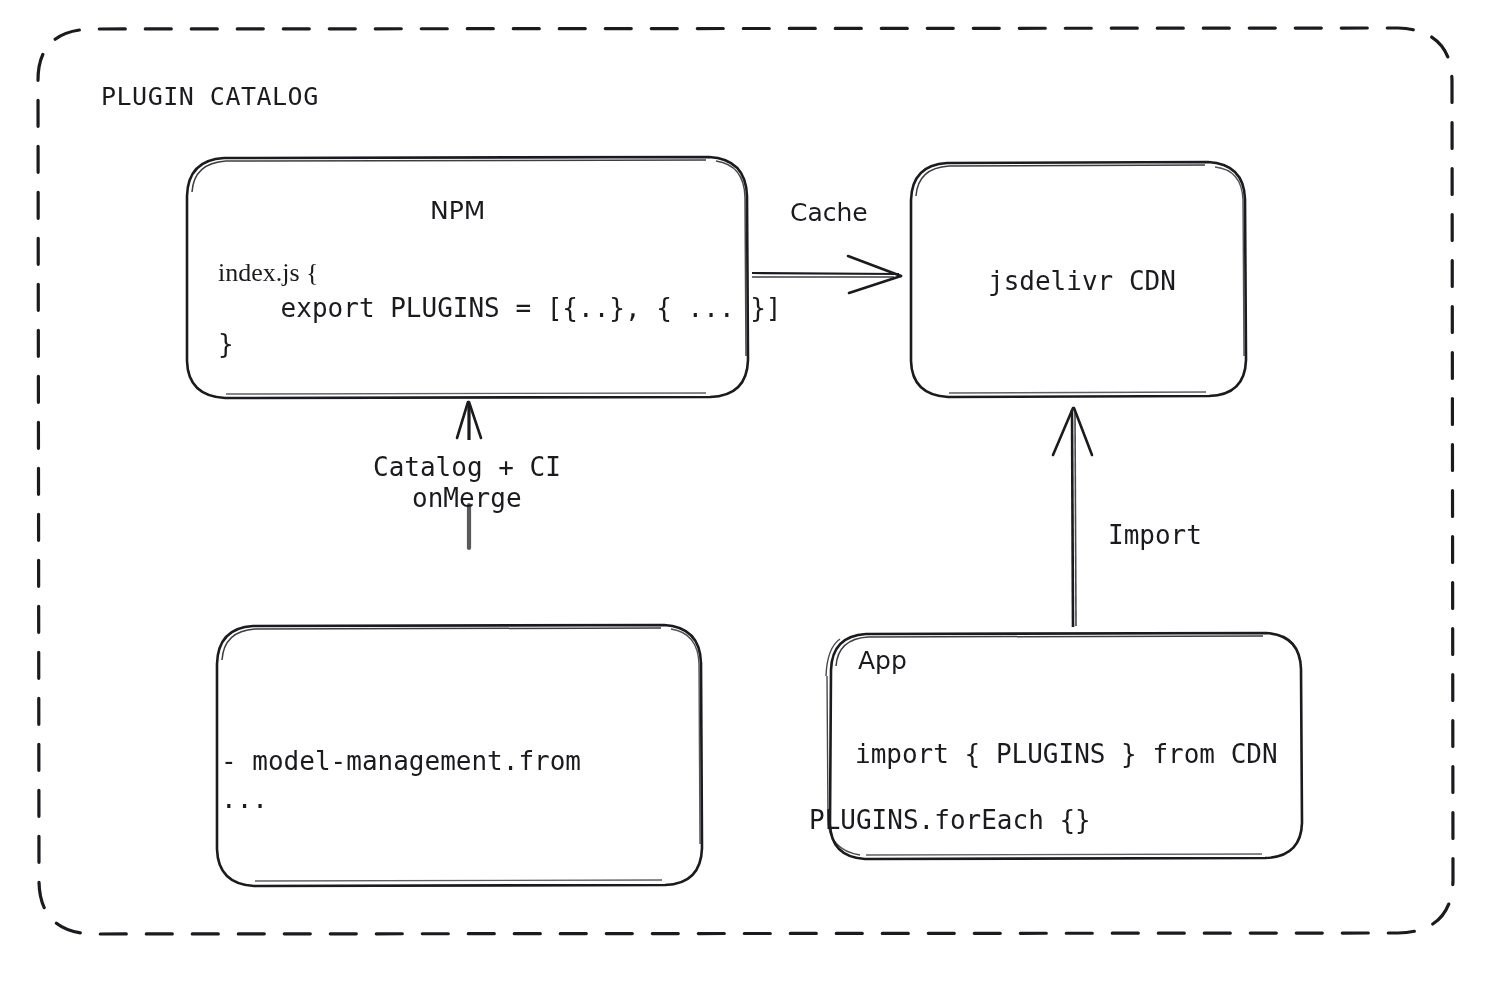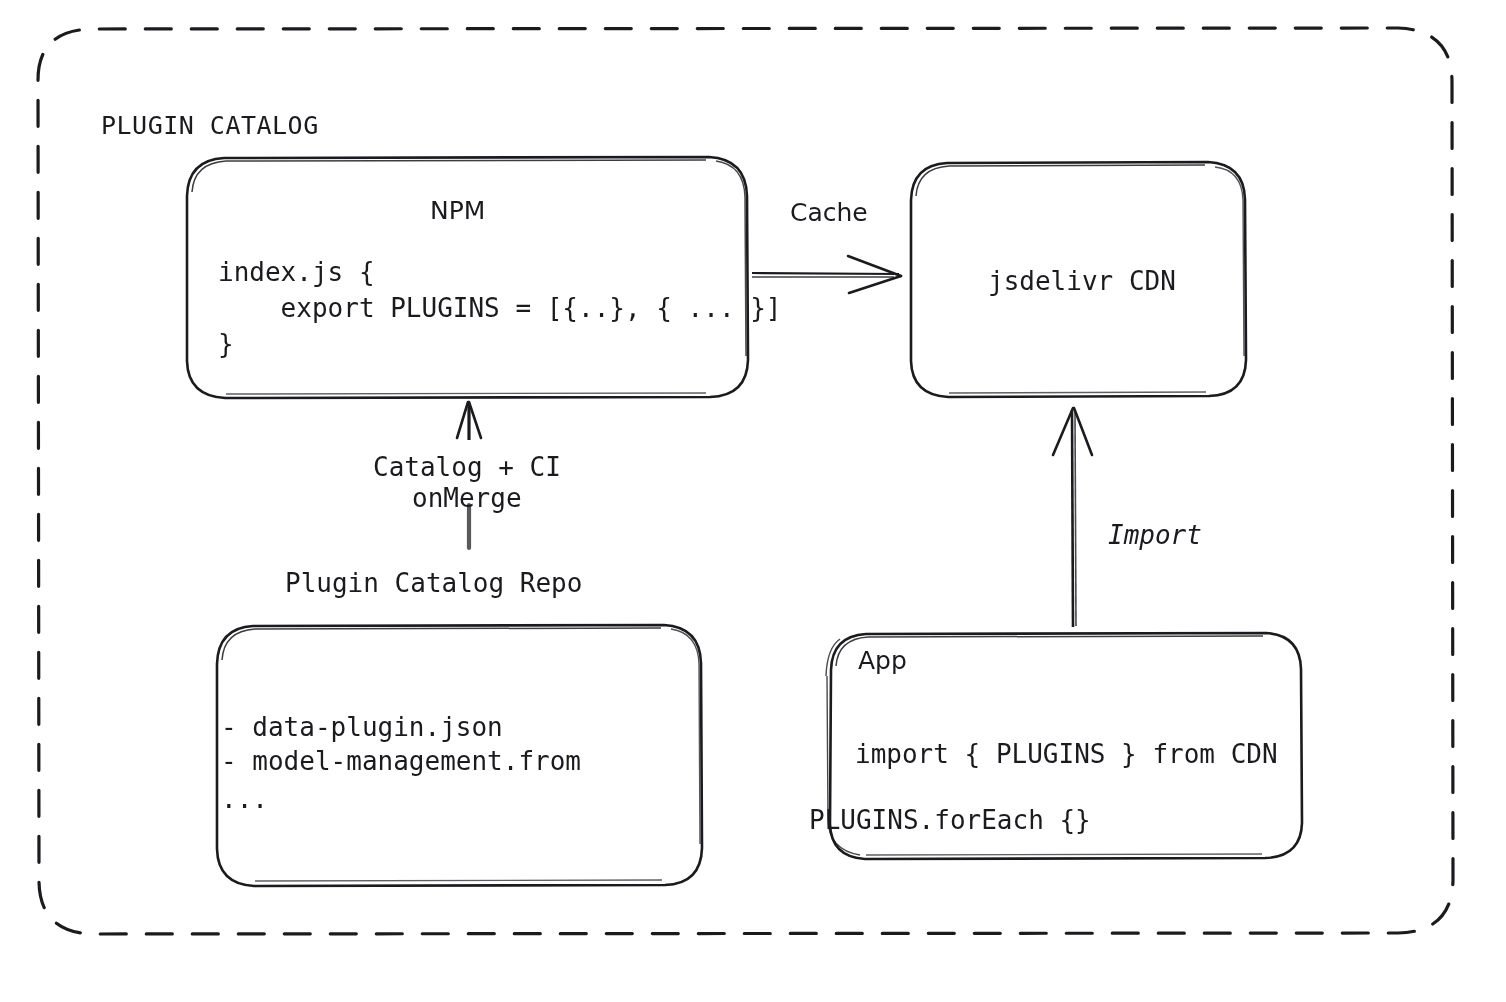--- a/index.html
+++ b/index.html
@@ -31,21 +31,20 @@
   }
   .mono {
     font-family: "DejaVu Sans Mono", monospace;
   }
   .sans {
     font-family: "DejaVu Sans", sans-serif;
   }
   .group-title {
     font-size: 25px;
     letter-spacing: 0.5px;
-    margin-top: 29px;
   }
   .box-heading-sans {
     font-size: 25px;
   }
   .code-block {
     font-size: 26px;
     line-height: 1.38;
   }
   .edge-label-sans {
     font-size: 25px;
@@ -121,37 +120,35 @@
       <path d="M1076,626 L1075,412" fill="none" stroke="#1b1b1f" stroke-width="1.6" opacity="0.8"></path>
       <path d="M1053,455 L1073,408" fill="none" stroke="#1b1b1f" stroke-width="2.6" stroke-linecap="round"></path>
       <path d="M1092,455 L1074,408" fill="none" stroke="#1b1b1f" stroke-width="2.6" stroke-linecap="round"></path>
     </g>
   </svg>
 
   <div class="txt mono group-title" style="left:101px; top:84px;">PLUGIN CATALOG</div>
 
   <div class="txt sans box-heading-sans" style="left:430px; top:198px;">NPM</div>
 
-  <div class="txt mono code-block" style="left:218px; top:255px;">index.js {</div>
+  <div class="txt mono code-block" style="left:218px; top:255px;font-family:Liberation Serif, serif;">index.js {</div>
   <div class="txt mono code-block" style="left:218px; top:291px;">    export PLUGINS = [{..}, { ... }]</div>
   <div class="txt mono code-block" style="left:218px; top:327px;">}</div>
 
   <div class="txt mono cdn-label" style="left:988px; top:268px;">jsdelivr CDN</div>
 
   <div class="txt sans edge-label-sans" style="left:790px; top:200px;">Cache</div>
 
   <div class="txt mono edge-label-mono" style="left:373px; top:450px;">Catalog + CI</div>
   <div class="txt mono edge-label-mono" style="left:412px; top:481px;">onMerge</div>
 
-  <div class="txt mono node-caption" style="left:285px; top:570px;">Plugin Catalog Repo</div>
 
-  <div class="txt mono code-block" style="left:221px; top:710px;">- data-plugin.json</div>
   <div class="txt mono code-block" style="left:221px; top:744px;">- model-management.from</div>
   <div class="txt mono code-block" style="left:221px; top:782px;">...</div>
 
-  <div class="txt mono edge-label-mono" style="left:1108px; top:518px;font-style:italic;">Import</div>
+  <div class="txt mono edge-label-mono" style="left:1108px; top:518px;">Import</div>
 
   <div class="txt sans box-heading-sans" style="left:858px; top:648px;">App</div>
 
   <div class="txt mono code-block" style="left:855px; top:737px;">import { PLUGINS } from CDN</div>
   <div class="txt mono code-block" style="left:809px; top:803px;">PLUGINS.forEach {}</div>
 
 </div>
 
 </body></html>

